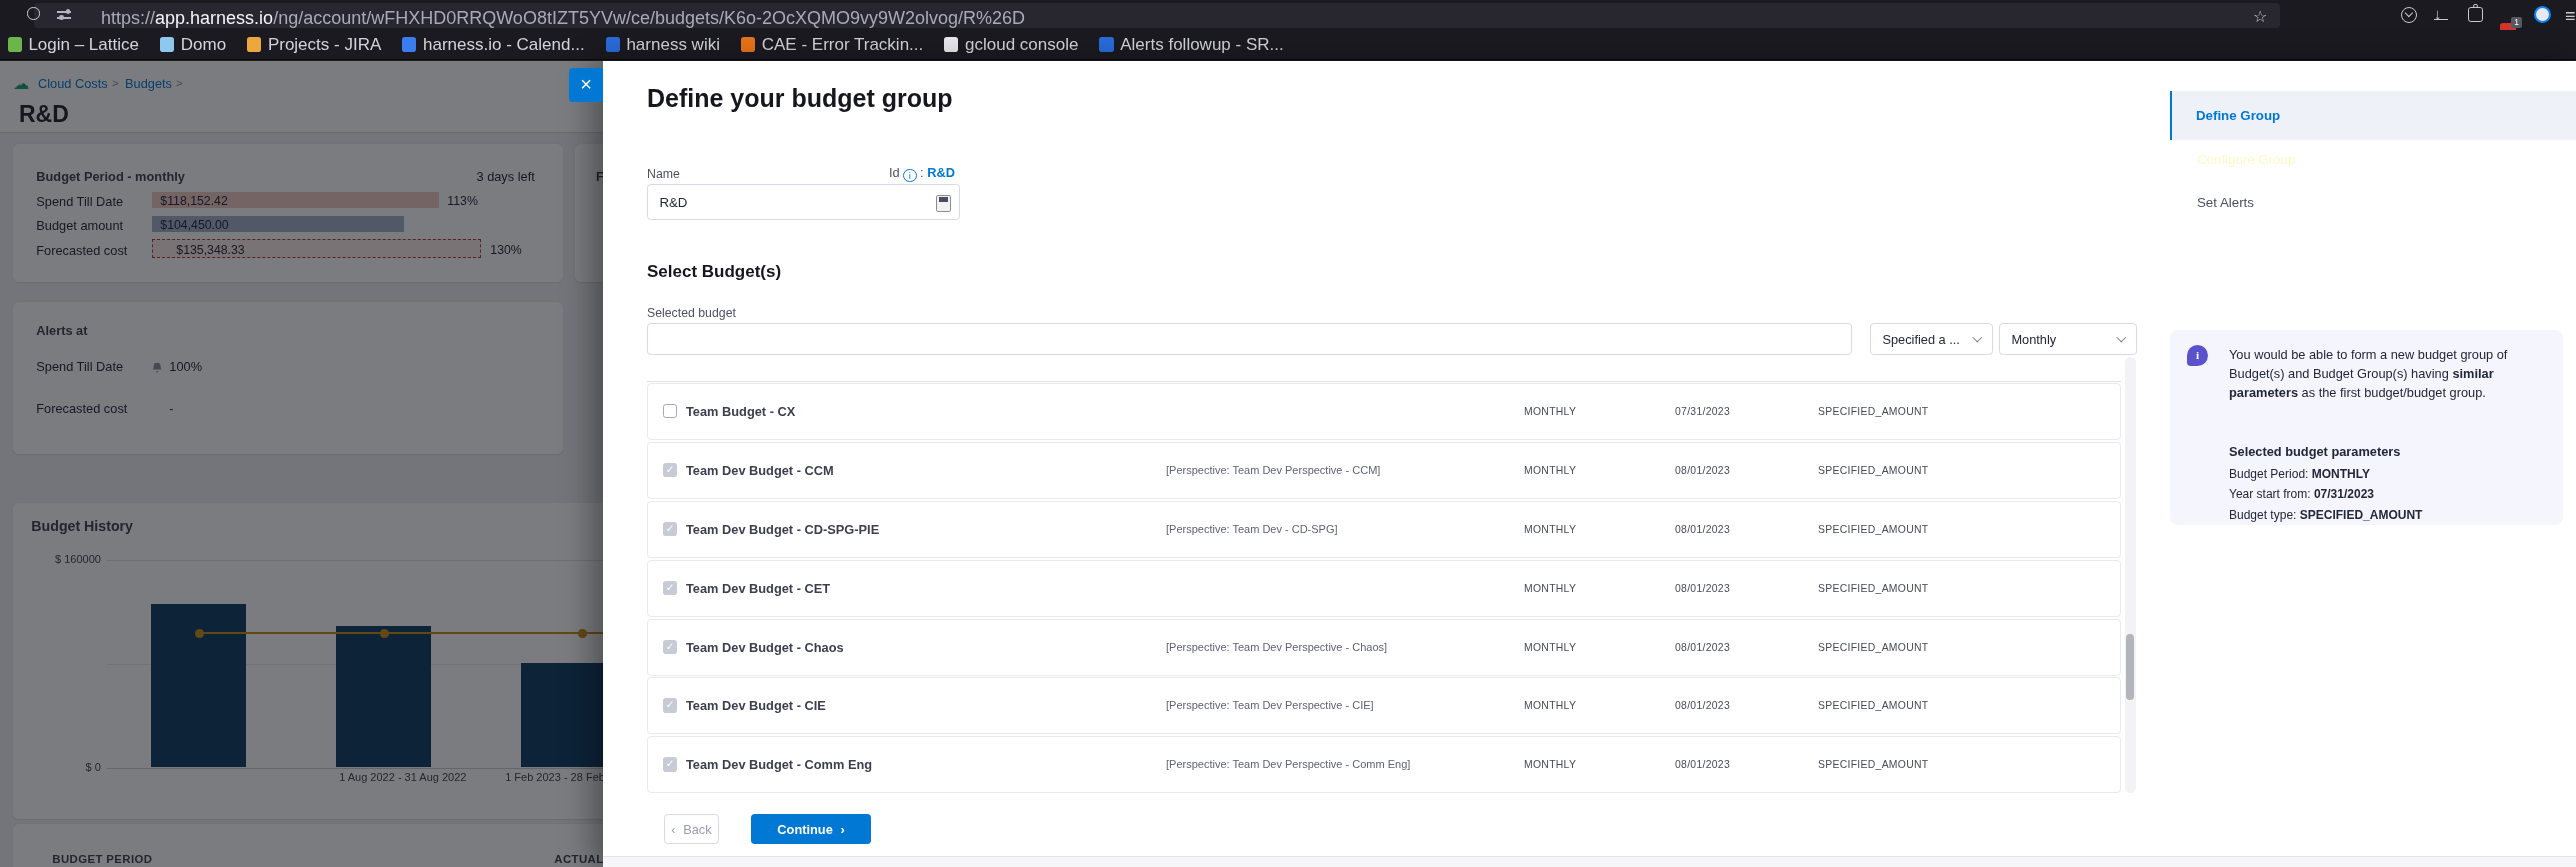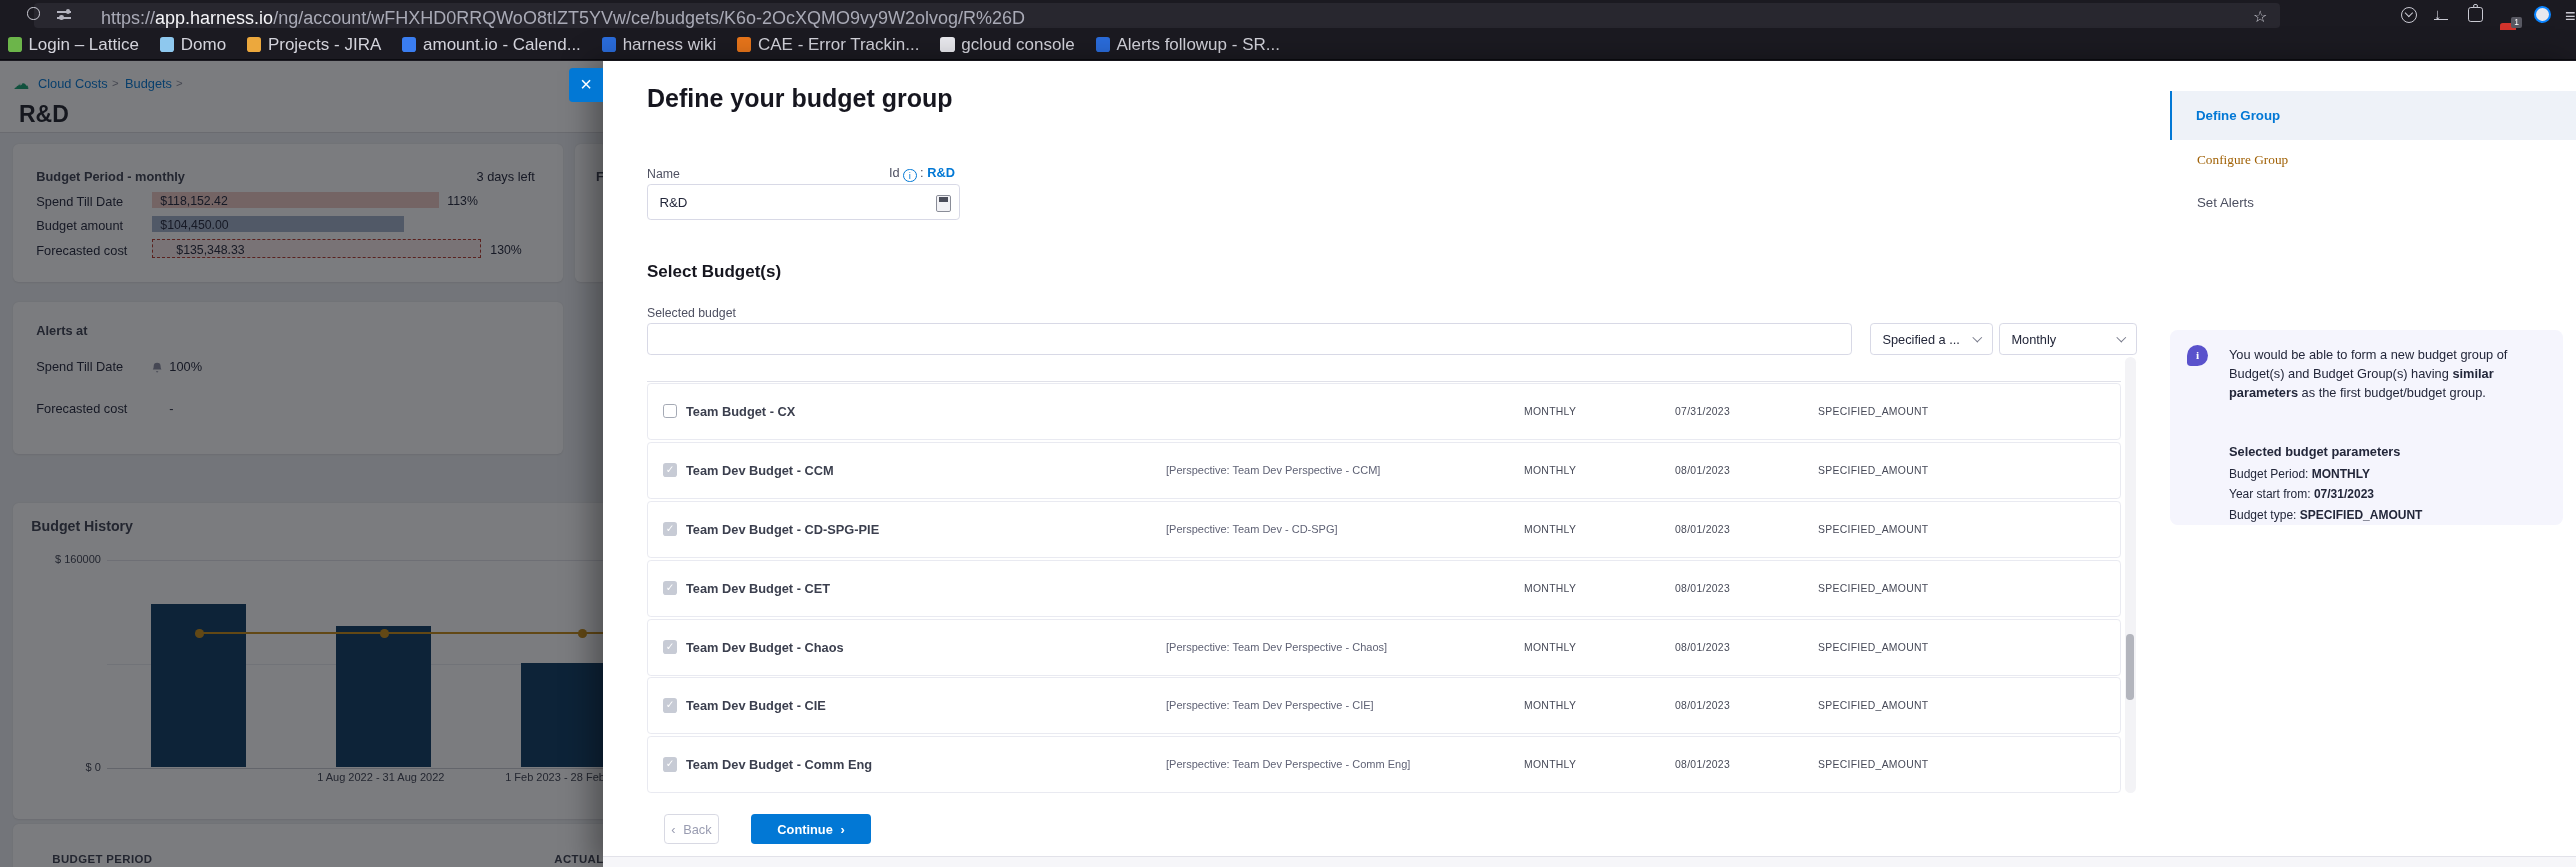--- a/index.html
+++ b/index.html
@@ -123,21 +123,21 @@
       <div class="bm">
         <span class="fav" style="background: rgb(142, 200, 238);"></span>
         <span>Domo</span>
       </div>
       <div class="bm">
         <span class="fav" style="background: rgb(236, 168, 61);"></span>
         <span>Projects - JIRA</span>
       </div>
       <div class="bm">
         <span class="fav" style="background: rgb(58, 125, 240);"></span>
-        <span>amount.io - Calend...</span>
+        <span>harness.io - Calend...</span>
       </div>
       <div class="bm">
         <span class="fav" style="background: rgb(42, 108, 219);"></span>
         <span>harness wiki</span>
       </div>
       <div class="bm">
         <span class="fav" style="background: rgb(232, 117, 26);"></span>
         <span>CAE - Error Trackin...</span>
       </div>
       <div class="bm">
@@ -193,21 +193,21 @@
 
     <div class="abs card" style="left:13.3px;top:442px;width:590px;height:316px;overflow:hidden;border-radius:5.7px 0 0 5.7px;">
       <span class="abs cardlab" style="left:18px;top:15px;font-size:14.2px;">Budget History</span>
       <span class="abs ytick" style="left:26.6px;top:50px;">$ 160000</span>
       <span class="abs ytick" style="left:26.6px;top:258px;">$ 0</span>
       <div class="gridline" style="left:94px;top:57px;width:496px;"></div>
       <div class="gridline" style="left:94px;top:161px;width:496px;background:#e9eaef;"></div>
       <div class="gridline" style="left:94px;top:265px;width:496px;background:#c9ccd3;"></div>
       <div id="chartplot"></div>
       <div class="xlab" style="left:83px;top:268px;margin-top:48px;">1 Mar 2023 - 1 Apr 2023</div>
-      <div class="xlab" style="left:263px;top:268px;">1 Aug 2022 - 31 Aug 2022</div>
+      <div class="xlab" style="left:285px;top:268px;">1 Aug 2022 - 31 Aug 2022</div>
       <div class="xlab" style="left:451px;top:268px;">1 Feb 2023 - 28 Feb 2023</div>
     <div class="bar" style="left: 138px; top: 101px; width: 95px; height: 163px; background: rgb(13, 58, 99);"></div>
         <div class="bar" style="left: 323px; top: 123px; width: 95px; height: 141px; background: rgb(13, 58, 99);"></div>
         <div class="bar" style="left: 508px; top: 160px; width: 95px; height: 104px; background: rgb(13, 58, 99);"></div>
         <div style="position: absolute; left: 186px; top: 129px; width: 404px; height: 2.4px; background: rgb(199, 141, 22);"></div>
         <div class="dot" style="left: 182px; top: 126px; background: rgb(199, 141, 22);"></div>
         <div class="dot" style="left: 367px; top: 126px; background: rgb(199, 141, 22);"></div>
         <div class="dot" style="left: 565px; top: 126px; background: rgb(199, 141, 22);"></div>
       </div>
 
@@ -313,21 +313,21 @@
     </div>
     <div class="abs btn" id="contbtn" style="left:148px;top:753px;width:120px;height:30px;">
       <span>Continue</span>
         <span>›</span>
     </div>
   </div>
 
   <div class="abs" id="step-active">
     <span>Define Group</span>
   </div>
-  <div class="abs step" style="left:2197px;top:152px;color:#a16207;z-index:11;font-family:Liberation Serif, serif;">Configure Group</div>
+  <div class="abs step" style="left:2197px;top:152px;color:#fef9c3;z-index:11;">Configure Group</div>
   <div class="abs step" style="left:2197px;top:195px;color:#4c4f60;z-index:11;">Set Alerts</div>
 
   <div class="abs" id="infopanel">
     <span id="infoicon">i</span>
     <div class="ip-text">
       <span>You would be able to form a new budget group of Budget(s) and Budget Group(s) having </span><b>similar parameters</b><span> as the first budget/budget group.</span>
     </div>
     <div class="ip-param" style="top:114px;font-size:12.8px;font-weight:bold;">Selected budget parameters</div>
     <div class="ip-param" style="top:137px;"><span>Budget Period: </span><b>MONTHLY</b></div>
     <div class="ip-param" style="top:157px;"><span>Year start from: </span><b>07/31/2023</b></div>

